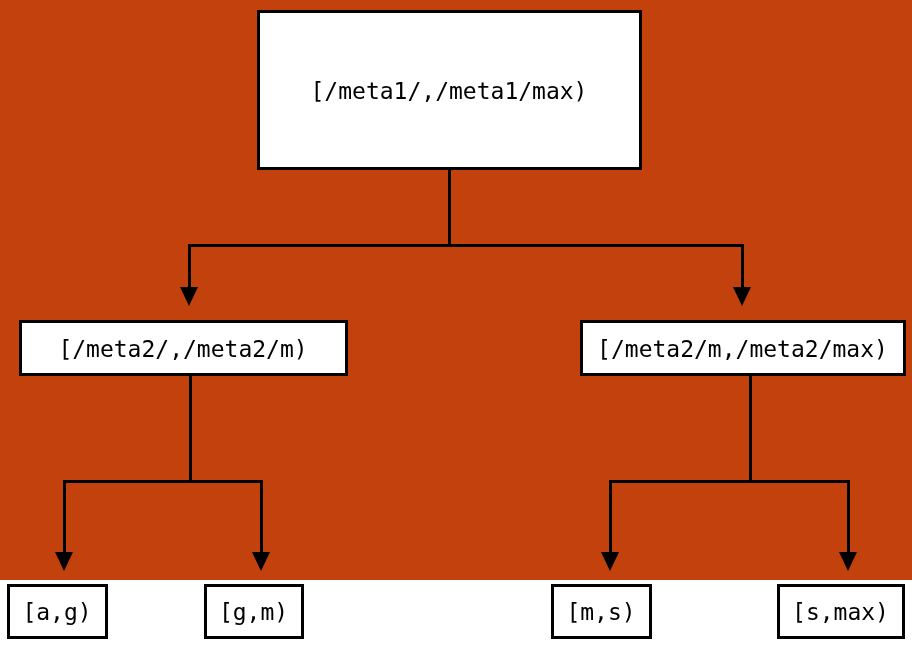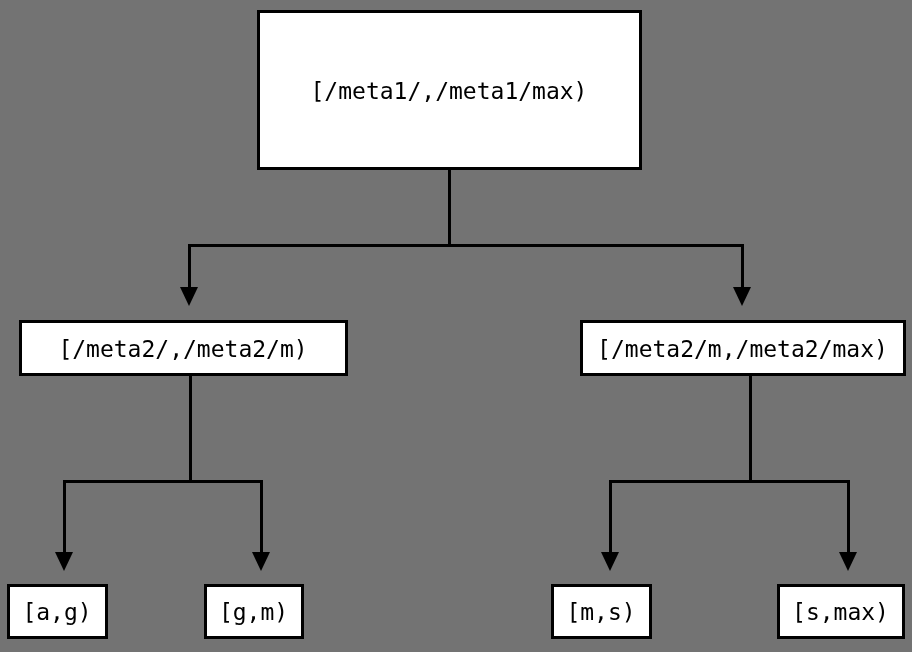--- a/index.html
+++ b/index.html
@@ -10,22 +10,22 @@
   }
   body {
     width: 912px;
     height: 652px;
     font-family: "DejaVu Sans Mono", "Liberation Mono", monospace;
     overflow: hidden;
   }
   #diagram-root {
     position: relative;
     width: 912px;
-    height: 652px;
-    background: #737373;
+    height: 580px;
+    background: #c2410c;
   }
   svg#tree-canvas {
     display: block;
     width: 912px;
     height: 652px;
     shape-rendering: crispEdges;
   }
   .node-box {
     fill: #ffffff;
     stroke: #000000;

